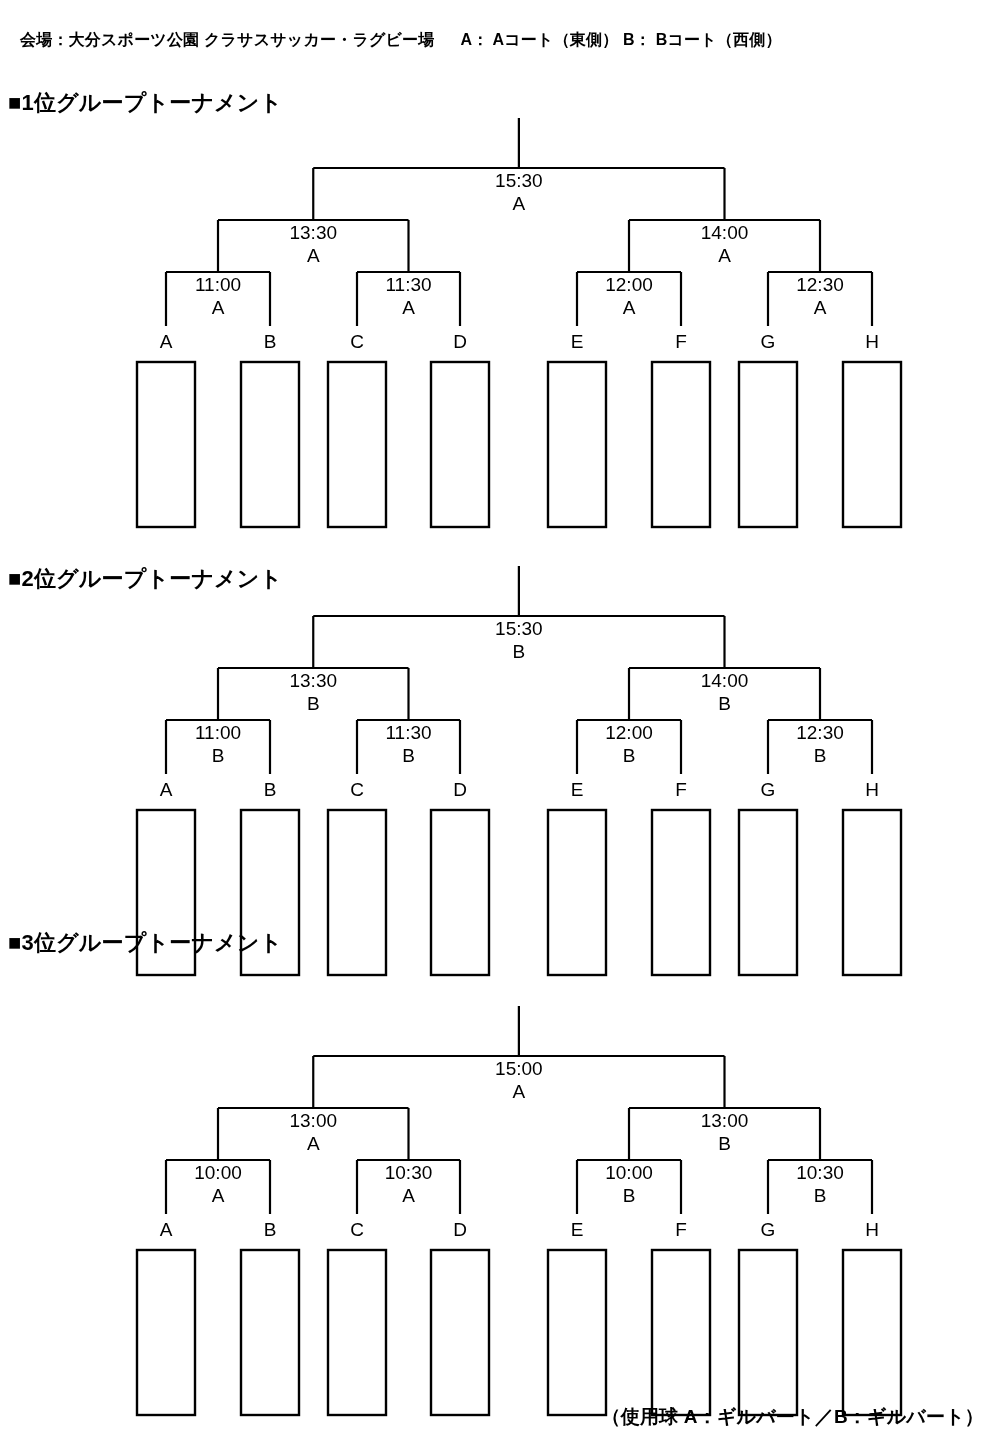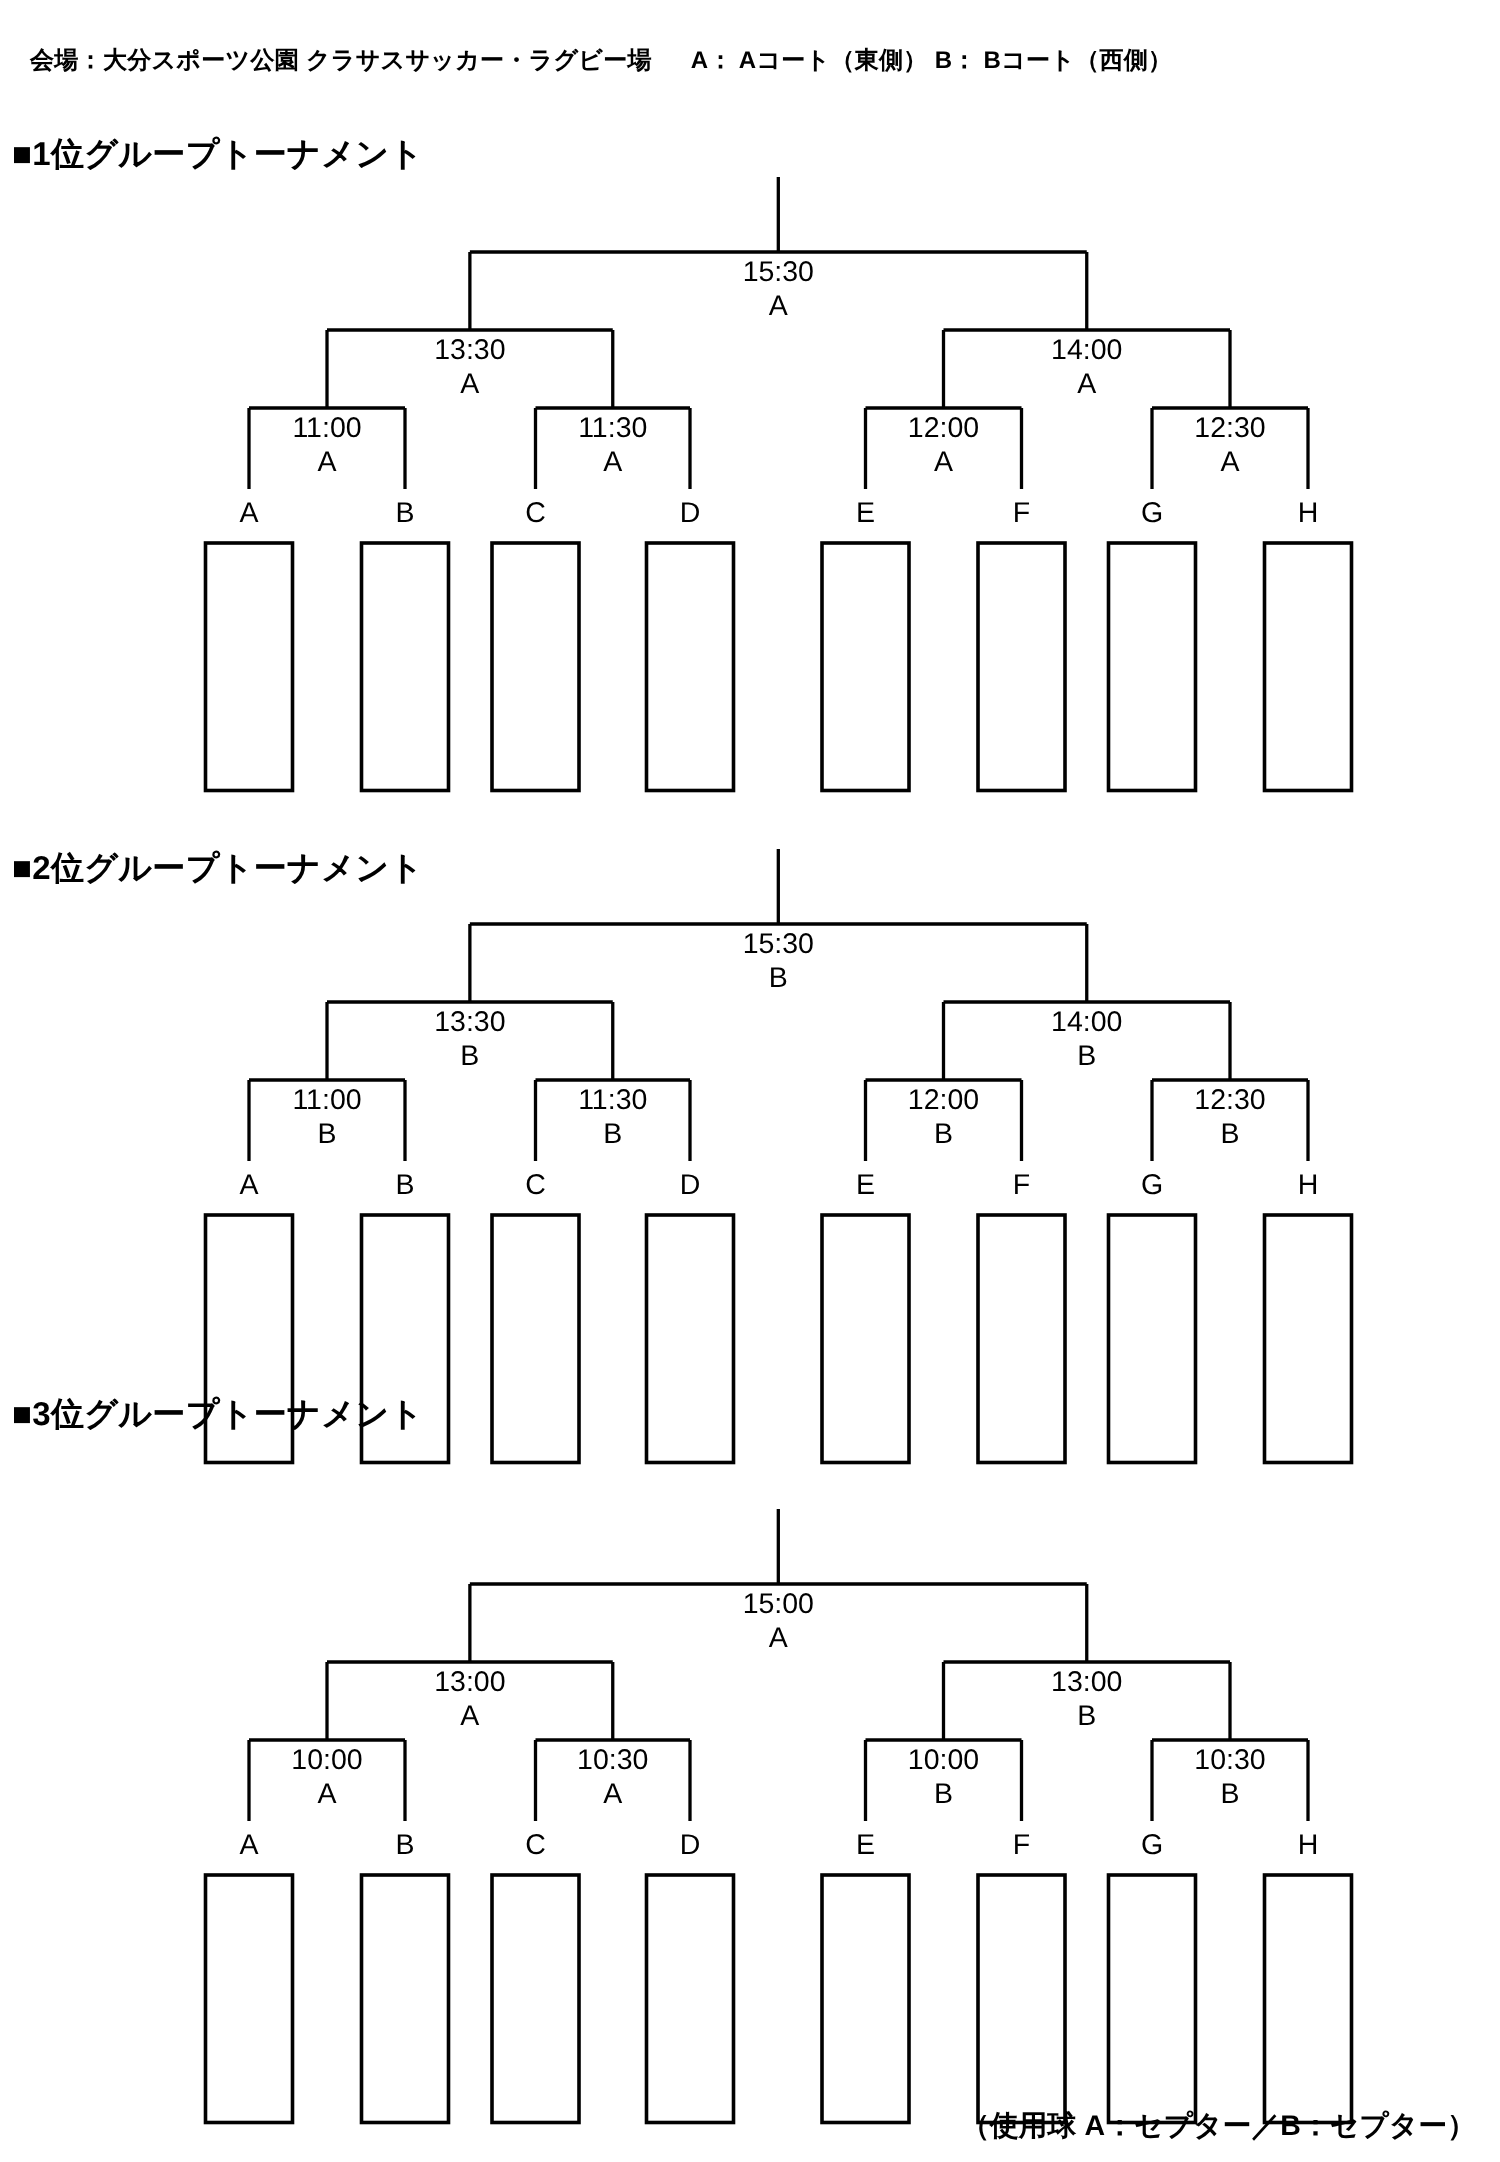--- a/index.html
+++ b/index.html
@@ -243,13 +243,13 @@
       <rect x="548" y="252" width="58" height="165"></rect>
       <text x="681" y="238" class="slot-label">F</text>
       <rect x="652" y="252" width="58" height="165"></rect>
       <text x="768" y="238" class="slot-label">G</text>
       <rect x="739" y="252" width="58" height="165"></rect>
       <text x="872" y="238" class="slot-label">H</text>
       <rect x="843" y="252" width="58" height="165"></rect>
     </svg>
   </div>
 
-<div class="footer-note">（使用球 A：セプター／B：セプター）</div>
+<div class="footer-note">（使用球 A：ギルバート／B：ギルバート）</div>
 
 </body></html>

